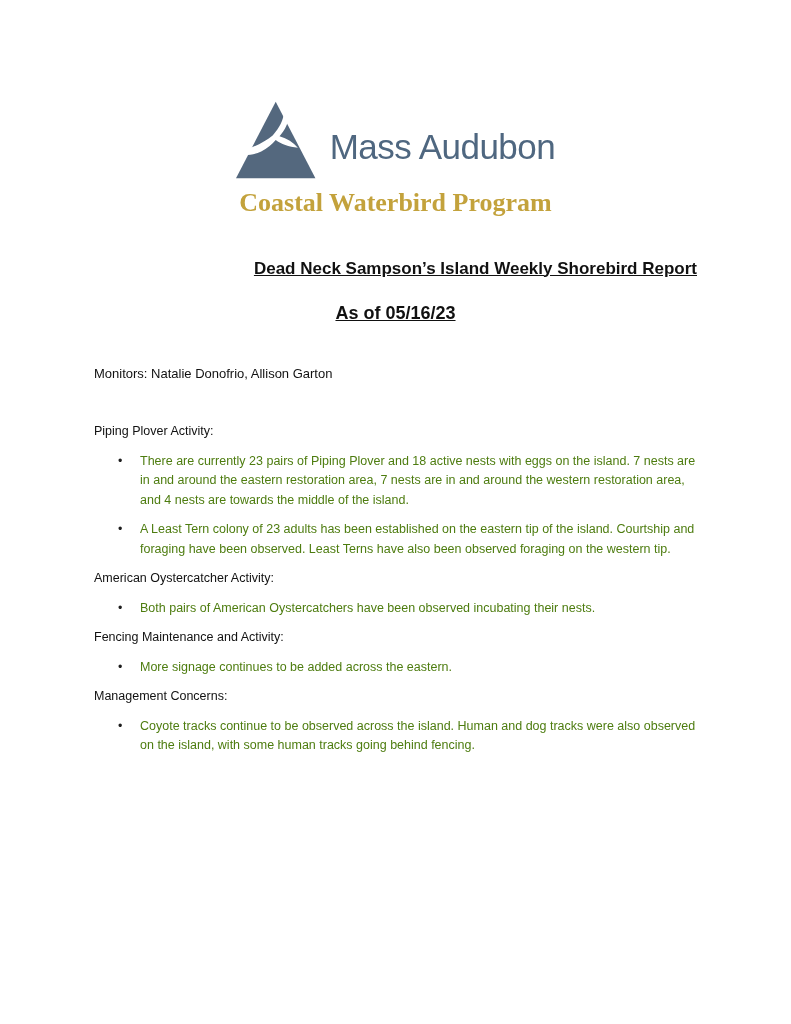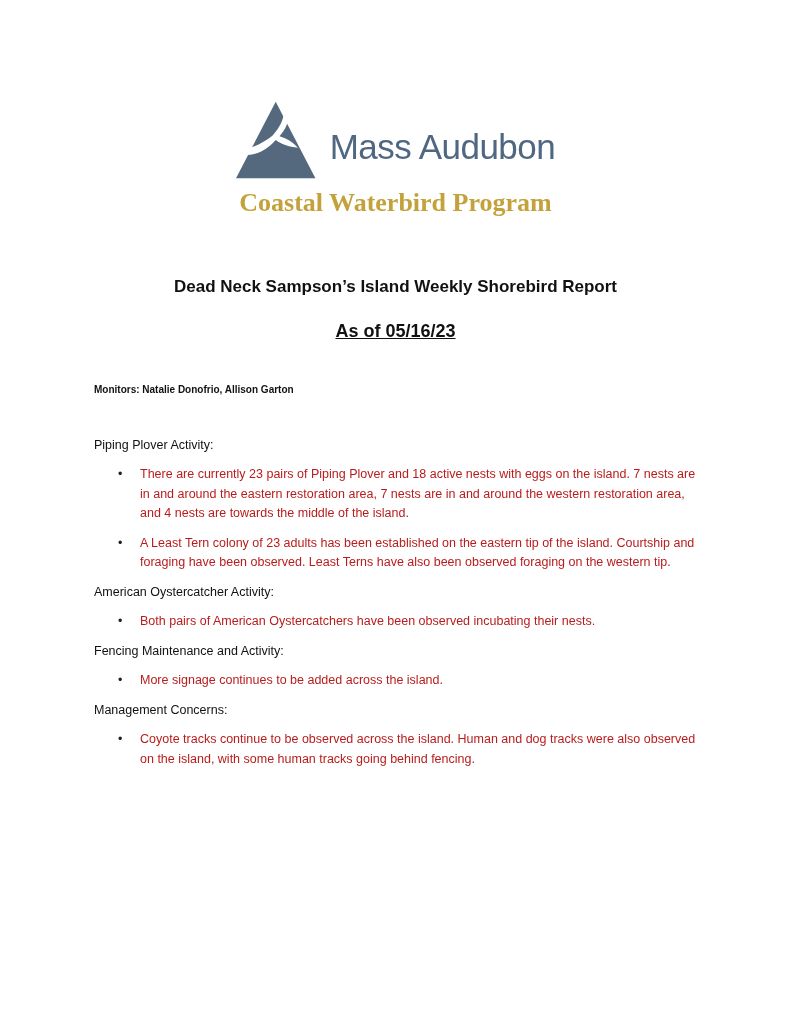--- a/index.html
+++ b/index.html
@@ -48,38 +48,39 @@
     font-family: Liberation Serif, serif;
     font-weight: 600;
     font-size: 26px;
     color: #c3a23c;
     margin-top: 3px;
     white-space: nowrap;
   }
 
   
   .report-title {
-    margin-top: 50px;
-    text-align: center;
+    margin-top: 32px;
+    text-align: right;
     font-weight: bold;
     font-size: 17px;
+    text-decoration: underline;
     color: #111;
   }
   .report-date {
     margin-top: 17px;
     text-align: center;
     font-weight: bold;
     font-size: 18px;
     text-decoration: underline;
     color: #111;
   }
   .monitors-line {
     margin-top: 37px;
-    font-weight: bold;
-    font-size: 10px;
+    font-weight: normal;
+    font-size: 13px;
     color: #111;
   }
 
   
   .sections { margin-top: 38px; }
   .section-heading {
     font-weight: normal;
     font-size: 12.5px;
     color: #111;
     margin-bottom: 10px;
@@ -90,21 +91,21 @@
     margin-bottom: 10px;
   }
   .bullet-marker {
     flex: 0 0 22px;
     font-size: 12.5px;
     color: #1d1d1d;
   }
   .bullet-text {
     flex: 1 1 auto;
     max-width: 557px;
-    color: #b91c1c;
+    color: #4d7c0f;
   }
 </style>
 </head>
 <body>
 
 <div class="page">
 
   <div class="logo-wrap">
     <div class="logo-row">
       <svg class="logo-triangle" viewBox="0 0 110 100" aria-hidden="true">
@@ -151,21 +152,21 @@
       <div class="bullet-item">
         <div class="bullet-marker">•</div>
         <div class="bullet-text">Both pairs of American Oystercatchers have been observed incubating their nests.</div>
       </div>
     </div>
 
     <div class="section">
       <div class="section-heading">Fencing Maintenance and Activity:</div>
       <div class="bullet-item">
         <div class="bullet-marker">•</div>
-        <div class="bullet-text">More signage continues to be added across the island.</div>
+        <div class="bullet-text">More signage continues to be added across the eastern.</div>
       </div>
     </div>
 
     <div class="section">
       <div class="section-heading">Management Concerns:</div>
       <div class="bullet-item">
         <div class="bullet-marker">•</div>
         <div class="bullet-text">Coyote tracks continue to be observed across the island. Human and dog tracks were also observed on the island, with some human tracks going behind fencing.</div>
       </div>
     </div>

